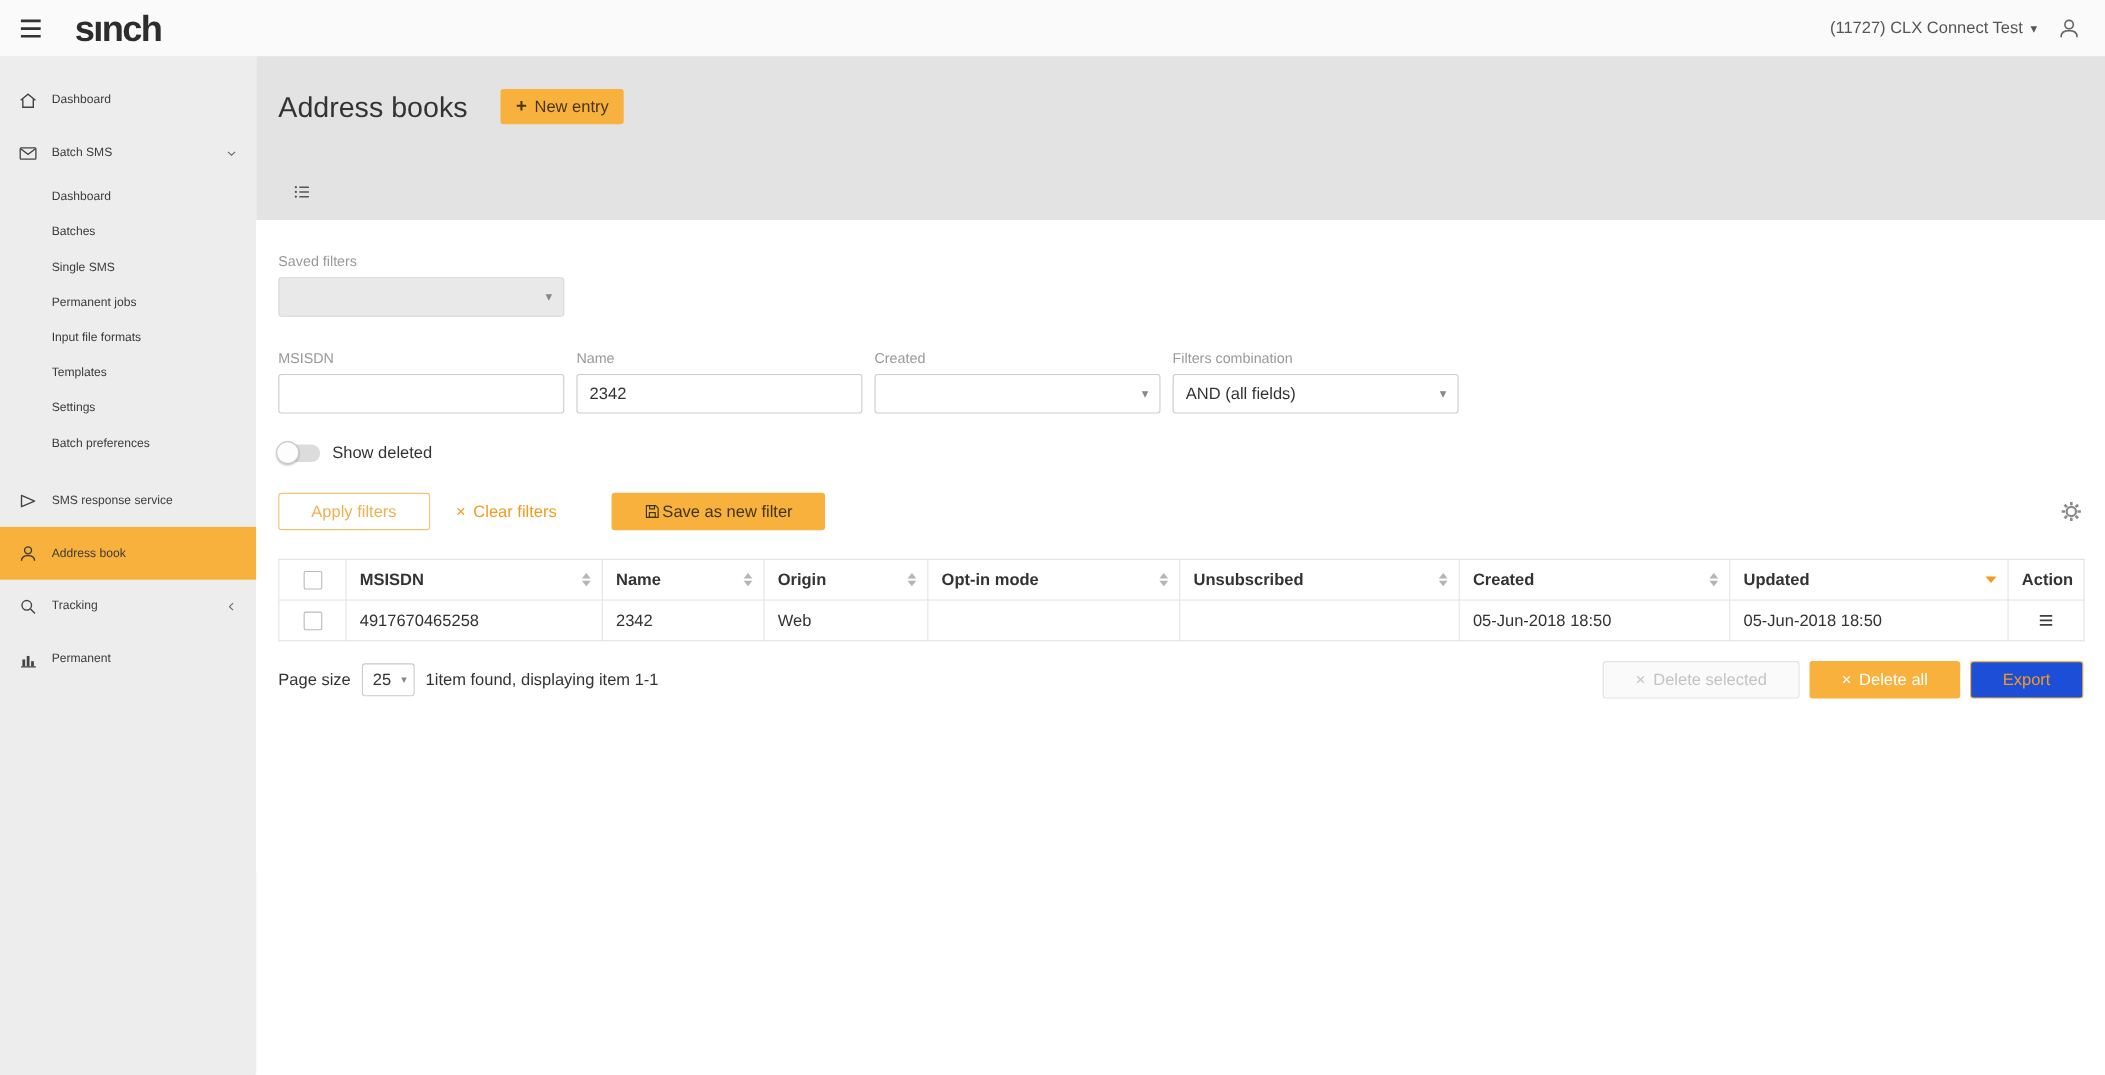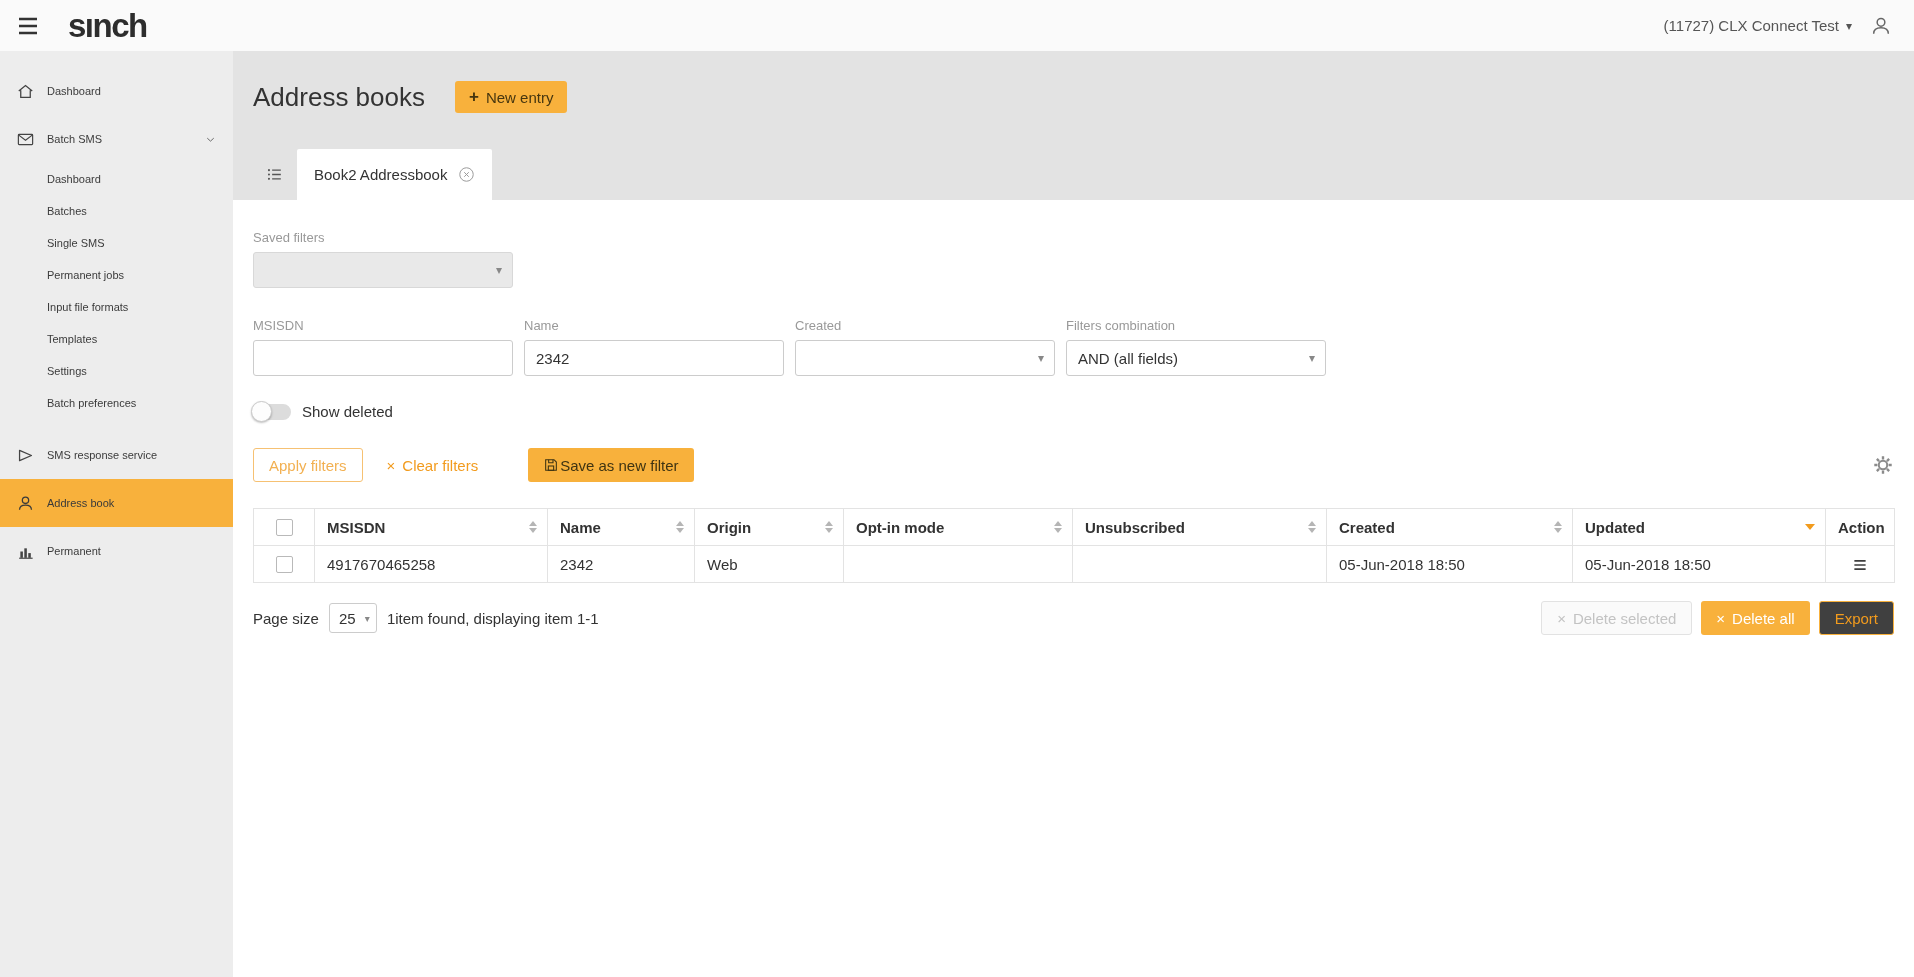--- a/index.html
+++ b/index.html
@@ -44,21 +44,21 @@
   .select, .tinput { width:260px; height:36px; border:1px solid #ccc; border-radius:3px; background:#fff; font-size:15px; color:#333; }
   .select { position:relative; display:flex; align-items:center; padding:0 28px 0 11px; cursor:pointer; }
   .select .scaret { position:absolute; right:10px; color:#888; font-size:12px; }
   .select.disabled { background:#e9e9e9; border-color:#d8d8d8; }
   .tinput { padding:0 11px; font-family:"Liberation Sans", sans-serif; }
   .filter-row { display:flex; gap:11px; margin-top:30px; }
   .toggle-row { margin-top:27px; display:flex; align-items:center; gap:11px; font-size:15px; }
   .toggle { width:38px; height:16px; border-radius:8px; background:#dcdcdc; position:relative; cursor:pointer; }
   .knob { position:absolute; left:-2px; top:-3px; width:21px; height:21px; border-radius:50%; background:#fdfdfd; border:1px solid #c9c9c9; box-shadow:0 1px 2px rgba(0,0,0,0.25); }
   .actions-row { margin-top:27px; display:flex; align-items:center; position:relative; height:36px; }
-  .btn { height:34px; display:inline-flex; align-items:center; border-radius:3px; font-size:15px; padding:0 15px; cursor:pointer; white-space:nowrap; }
+  .btn { height:34px; display:inline-flex; align-items:center; border-radius:3px; font-size:15px; padding:0 29px; cursor:pointer; white-space:nowrap; }
   .btn .x { margin-right:7px; }
   .btn-apply { border:1px solid #f6c173; color:#f2b051; background:#fff; }
   .btn-clear { color:#f29b1d; margin-left:16px; padding:0 8px; }
   .btn-save { background:#f8b13c; color:#3f3412; margin-left:42px; gap:1px; }
   .gear { position:absolute; right:0; top:50%; transform:translateY(-50%); cursor:pointer; }
 
   
   table { border-collapse:collapse; margin-top:25px; width:1641px; table-layout:fixed; font-size:15px; }
   th, td { border:1px solid #e3e3e3; padding:0 12px; height:37px; text-align:left; overflow:hidden; }
   th { font-weight:bold; position:relative; cursor:pointer; }
@@ -70,21 +70,21 @@
   .car-down.active { border-left-width:5px; border-right-width:5px; border-top:6px solid #f29b1d; }
   .action-icon { display:inline-flex; cursor:pointer; vertical-align:middle; }
 
   
   .tfooter { margin-top:18px; display:flex; align-items:center; font-size:15px; width:1641px; }
   .page-size-select { width:48px; height:30px; border:1px solid #ccc; border-radius:3px; margin:0 10px; display:flex; align-items:center; padding:0 9px; position:relative; cursor:pointer; background:#fff; }
   .page-size-select .scaret { position:absolute; right:6px; font-size:10px; color:#888; }
   .spacer { flex:1; }
   .btn-disabled { border:1px solid #e2e2e2; color:#c3c3c3; background:#fafafa; }
   .btn-delete-all { background:#f8b13c; color:#fff; margin-left:9px; }
-  .btn-export { border:1px solid #f8b13c; color:#f29b1d; background:#404040; margin-left:9px; }
+  .btn-export { border:1px solid #f8b13c; color:#f29b1d; background:#1d4ed8; margin-left:9px; }
 </style>
 </head>
 <body>
 
 <div class="topbar">
   <div class="hamburger">
     <svg width="24" height="24" viewBox="0 0 24 24">
         <path d="M3 5h18M3 12h18M3 19h18" stroke="#333" stroke-width="2.4" fill="none"></path>
       </svg>
   </div>
@@ -151,20 +151,34 @@
   <div class="nav-item active">
     <span class="nav-icon">
       <svg width="19" height="19" viewBox="0 0 24 24">
           <circle cx="12" cy="8" r="4" fill="none" stroke="#3a3a3a" stroke-width="1.6"></circle>
           <path d="M4.5 20c0-4.3 3.4-6 7.5-6s7.5 1.7 7.5 6" fill="none" stroke="#3a3a3a" stroke-width="1.6"></path>
         </svg>
     </span>
     <span>Address book</span>
   </div>
 
+  <div class="nav-item">
+    <span class="nav-icon">
+      <svg width="19" height="19" viewBox="0 0 24 24">
+          <circle cx="10.5" cy="10.5" r="5.5" fill="none" stroke="#444" stroke-width="1.6"></circle>
+          <path d="M14.8 14.8 L20 20" stroke="#444" stroke-width="1.6"></path>
+        </svg>
+    </span>
+    <span>Tracking</span>
+    <span class="chev">
+      <svg width="13" height="13" viewBox="0 0 24 24">
+          <path d="M14.5 6 L8.5 12 L14.5 18" fill="none" stroke="#666" stroke-width="1.8"></path>
+        </svg>
+    </span>
+  </div>
 
   <div class="nav-item">
     <span class="nav-icon">
       <svg width="19" height="19" viewBox="0 0 24 24">
           <path d="M4 20.5h17" stroke="#444" stroke-width="1.5"></path>
           <rect x="5.5" y="12" width="3.2" height="8" fill="#444"></rect>
           <rect x="10.5" y="8" width="3.2" height="12" fill="#444"></rect>
           <rect x="15.5" y="14" width="3.2" height="6" fill="#444"></rect>
         </svg>
     </span>
@@ -183,29 +197,20 @@
       </div>
     </div>
     <div class="tabs">
       <div class="tab-list-btn">
         <svg width="19" height="19" viewBox="0 0 24 24">
             <path d="M9 6.5h11M9 12h11M9 17.5h11" stroke="#555" stroke-width="1.8"></path>
             <circle cx="5" cy="6.5" r="1.3" fill="#555"></circle>
             <circle cx="5" cy="12" r="1.3" fill="#555"></circle>
             <circle cx="5" cy="17.5" r="1.3" fill="#555"></circle>
           </svg>
-      </div>
-      <div class="tab">
-        <span>Book2 Addressbook</span>
-        <span class="tab-close">
-          <svg width="17" height="17" viewBox="0 0 24 24">
-              <circle cx="12" cy="12" r="9.5" fill="none" stroke="#9a9a9a" stroke-width="1.4"></circle>
-              <path d="M8.8 8.8 L15.2 15.2 M15.2 8.8 L8.8 15.2" stroke="#9a9a9a" stroke-width="1.4"></path>
-            </svg>
-        </span>
       </div>
     </div>
   </div>
 
   <div class="content">
 
     <div class="saved">
       <div class="flabel">Saved filters</div>
       <div class="select disabled">
         <span></span>

